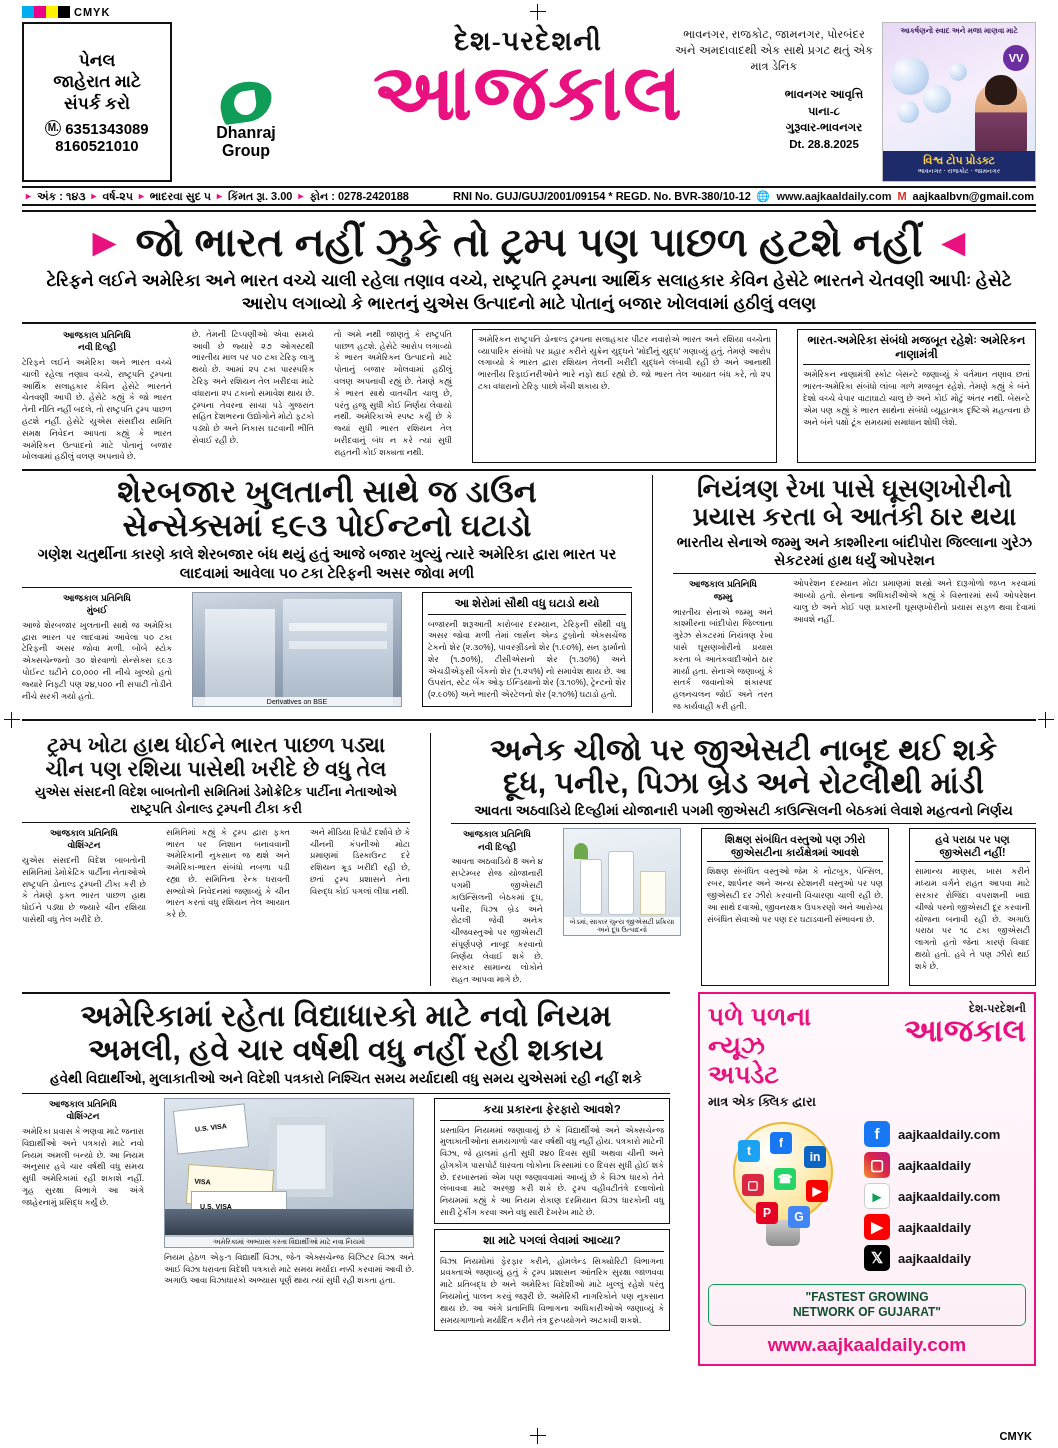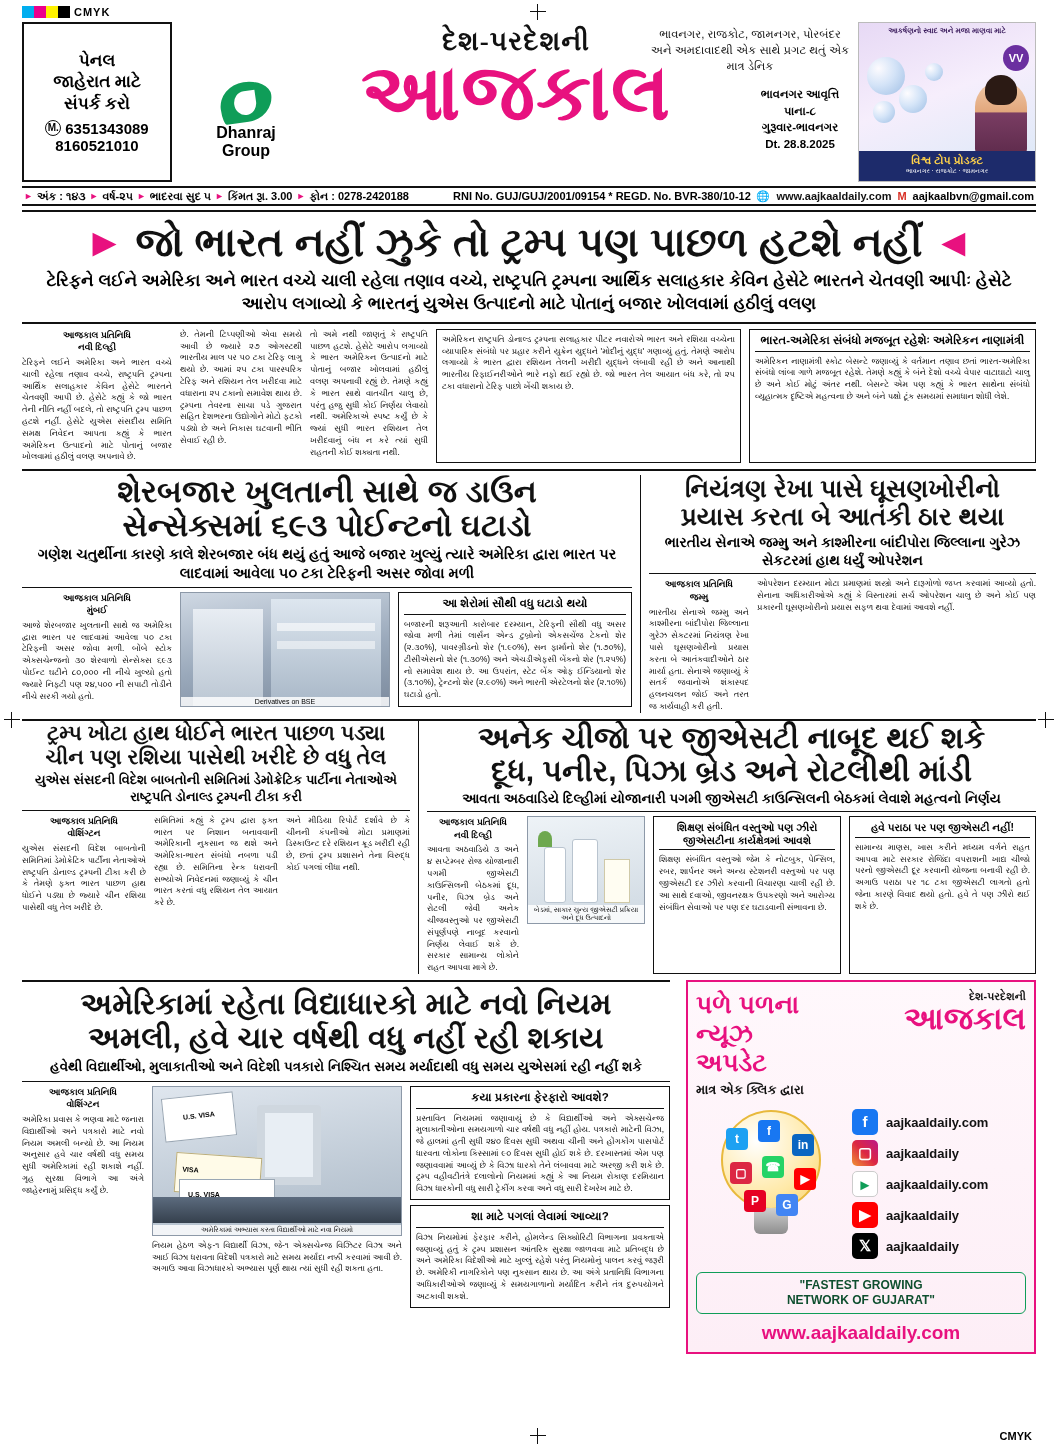--- a/index.html
+++ b/index.html
@@ -84,21 +84,21 @@
     transform: rotate(-8deg);
     position: relative;
   }
   .mh-logo .swoosh::after {
     content:""; position:absolute; left: 14px; top: 9px;
     width: 22px; height: 24px; background: #fff;
     border-radius: 50% 0 50% 50%;
   }
   .mh-logo .lg-text { font-size: 16px; font-weight: bold; margin-top: 2px; }
   .mh-right {
-    width: 178px; margin-left: 8px; border: 1px solid #bbb;
+    width: 154px; margin-left: 8px; border: 1px solid #bbb;
     background: linear-gradient(160deg,#e7d9f5 0%,#f6eefc 45%,#d9e8f7 100%);
     position: relative; overflow: hidden;
   }
   .mh-right .ad-top {
     font-size: 7.5px; text-align: center; color: #3a1b5c; padding: 3px 6px 0;
     line-height: 1.3; font-weight: bold;
   }
   .mh-right .bubble {
     position: absolute; border-radius: 50%;
     background: radial-gradient(circle at 30% 30%, #ffffff 0%, #cfe3f7 45%, #8fb6e0 100%);
@@ -142,21 +142,21 @@
     text-align: center; font-size: 40px; line-height: 1.1; font-weight: bold;
     color: #111; margin: 8px 0 2px;
   }
   .hl-arrow { color: #e8117f; }
   .lead-sub {
     text-align: center; font-size: 17px; line-height: 1.35; font-weight: bold;
     padding: 4px 6px 6px; border-bottom: 2px solid #111;
   }
   .rule { border-top: 2px solid #111; }
 
-  .cols { display: flex; gap: 8px; }
+  .cols { display: flex; gap: 20px; }
   .col { font-size: 8.3px; line-height: 1.42; text-align: justify; }
   .byline { text-align: center; font-size: 9px; font-weight: bold; line-height: 1.4; margin-bottom: 3px; }
   .boxed { border: 1.5px solid #111; padding: 4px 5px; }
   .box-head {
     font-size: 13.5px; font-weight: bold; text-align: center; line-height: 1.2;
     border-bottom: 1px solid #111; padding-bottom: 3px; margin-bottom: 4px;
   }
   .box-head.sm { font-size: 11.5px; }
   .photo {
     background: linear-gradient(170deg,#cfd8e3 0%, #9aa9bb 55%, #7c8b9e 100%);
@@ -374,21 +374,21 @@
               <div>જમ્મુ</div>
             </div>
             <div>ભારતીય સેનાએ જમ્મુ અને કાશ્મીરના બાંદીપોરા જિલ્લાના ગુરેઝ સેકટરમાં નિયંત્રણ રેખા પાસે ઘૂસણખોરીનો પ્રયાસ કરતા બે આતંકવાદીઓને ઠાર માર્યા હતા. સેનાએ જણાવ્યું કે સતર્ક જવાનોએ શંકાસ્પદ હલનચલન જોઈ અને તરત જ કાર્યવાહી કરી હતી.</div>
           </div>
           <div class="col" style="flex:1">ઓપરેશન દરમ્યાન મોટા પ્રમાણમાં શસ્ત્રો અને દારૂગોળો જપ્ત કરવામાં આવ્યો હતો. સેનાના અધિકારીઓએ કહ્યું કે વિસ્તારમાં સર્ચ ઓપરેશન ચાલુ છે અને કોઈ પણ પ્રકારની ઘૂસણખોરીનો પ્રયાસ સફળ થવા દેવામાં આવશે નહીં.</div>
         </div>
       </div>
     </div>
 
     <div class="rule" style="margin-top:6px"></div>
-    <div class="cols" style="margin-top:0">
+    <div class="cols" style="margin-top:12px">
 
       <div style="width:388px">
         <div class="sec-head" style="font-size:21px;line-height:1.15">ટ્રમ્પ ખોટા હાથ ધોઈને ભારત પાછળ પડ્યા</div>
         <div class="sec-head" style="font-size:21px;line-height:1.15">ચીન પણ રશિયા પાસેથી ખરીદે છે વધુ તેલ</div>
         <div style="font-size:13px;font-weight:bold;line-height:1.3;text-align:center;padding:3px 2px 4px;border-bottom:1.5px solid #111">યુએસ સંસદની વિદેશ બાબતોની સમિતિમાં ડેમોક્રેટિક પાર્ટીના નેતાઓએ રાષ્ટ્રપતિ ડોનાલ્ડ ટ્રમ્પની ટીકા કરી</div>
         <div class="cols" style="margin-top:4px">
           <div class="col" style="width:124px">
             <div class="byline">
               <div>આજકાલ પ્રતિનિધિ</div>
               <div>વોશિંગ્ટન</div>
@@ -405,21 +405,21 @@
       <div style="flex:1">
         <div class="sec-head" style="font-size:30px;line-height:1.1">અનેક ચીજો પર જીએસટી નાબૂદ થઈ શકે</div>
         <div class="sec-head" style="font-size:30px;line-height:1.1">દૂધ, પનીર, પિઝા બ્રેડ અને રોટલીથી માંડી</div>
         <div style="font-size:13.5px;font-weight:bold;line-height:1.3;text-align:center;padding:3px 2px 4px;border-bottom:1.5px solid #111">આવતા અઠવાડિયે દિલ્હીમાં યોજાનારી પગમી જીએસટી કાઉન્સિલની બેઠકમાં લેવાશે મહત્વનો નિર્ણય</div>
         <div class="cols" style="margin-top:4px">
           <div class="col" style="width:92px">
             <div class="byline">
               <div>આજકાલ પ્રતિનિધિ</div>
               <div>નવી દિલ્હી</div>
             </div>
-            <div>આવતા અઠવાડિયે ૩ અને ૪ સપ્ટેમ્બર રોજ યોજાનારી પગમી જીએસટી કાઉન્સિલની બેઠકમાં દૂધ, પનીર, પિઝા બ્રેડ અને રોટલી જેવી અનેક ચીજવસ્તુઓ પર જીએસટી સંપૂર્ણપણે નાબૂદ કરવાનો નિર્ણય લેવાઈ શકે છે. સરકાર સામાન્ય લોકોને રાહત આપવા માગે છે.</div>
+            <div>આવતા અઠવાડિયે 8 અને ૪ સપ્ટેમ્બર રોજ યોજાનારી પગમી જીએસટી કાઉન્સિલની બેઠકમાં દૂધ, પનીર, પિઝા બ્રેડ અને રોટલી જેવી અનેક ચીજવસ્તુઓ પર જીએસટી સંપૂર્ણપણે નાબૂદ કરવાનો નિર્ણય લેવાઈ શકે છે. સરકાર સામાન્ય લોકોને રાહત આપવા માગે છે.</div>
           </div>
           <div class="photo" style="width:118px;height:108px;background:linear-gradient(170deg,#eef3f7,#cfd9e2)">
             <div style="position:absolute;left:16px;top:30px;width:22px;height:56px;background:#fff;border:1px solid #b9c4cf;border-radius:3px"></div>
             <div style="position:absolute;left:44px;top:22px;width:26px;height:64px;background:#fff;border:1px solid #b9c4cf;border-radius:3px"></div>
             <div style="position:absolute;left:76px;top:42px;width:26px;height:44px;background:#fffdf2;border:1px solid #cfc9a8"></div>
             <div style="position:absolute;left:10px;top:14px;width:14px;height:16px;background:#6ea84f;border-radius:50% 50% 0 0"></div>
             <div class="cap">બેડમાં, સાકાર ચુન્ય જીએસટી પ્રક્રિયા અને દૂધ ઉત્પાદનો</div>
           </div>
           <div class="boxed" style="width:188px">
             <div class="box-head sm" style="font-size:10.5px">શિક્ષણ સંબંધિત વસ્તુઓ પણ ઝીરો જીએસટીના કાર્યક્ષેત્રમાં આવશે</div>

